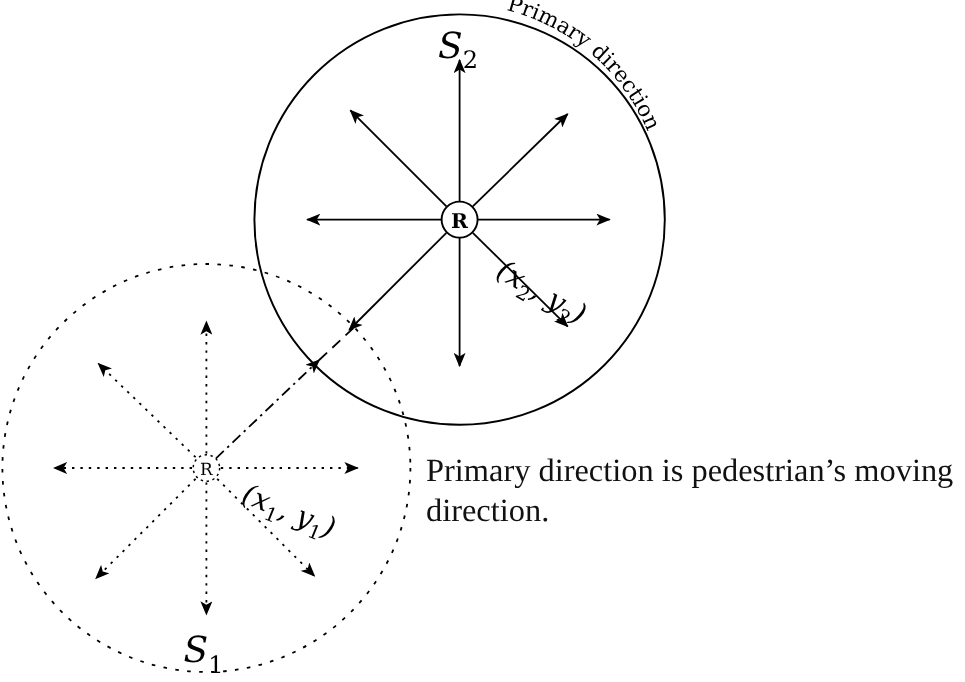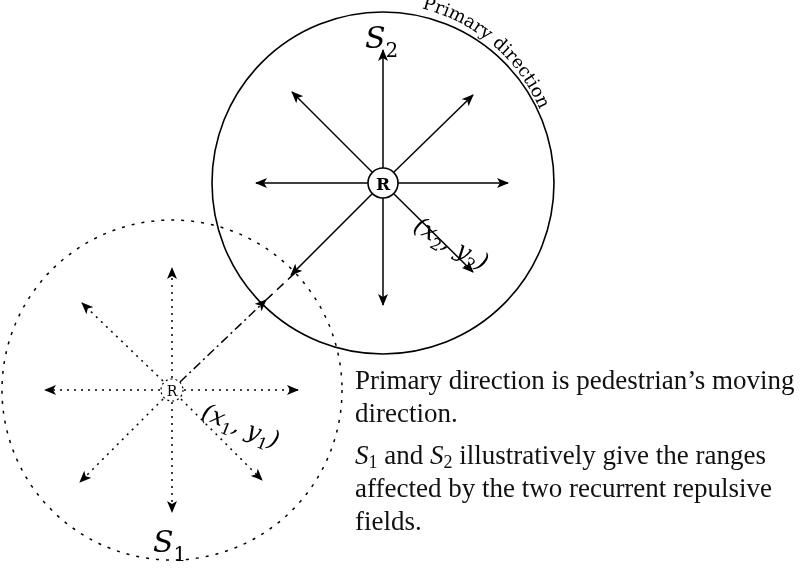--- a/index.html
+++ b/index.html
@@ -1,20 +1,20 @@
 <!DOCTYPE html>
 <html><head>
 <meta charset="utf-8">
 <style>
   html, body { margin: 0; padding: 0; background: #ffffff; }
   #canvas { position: relative; width: 804px; height: 568px; overflow: hidden; background: #fff; }
   svg { position: absolute; left: 0; top: 0; }
   .serif { font-family: "DejaVu Serif", "Liberation Serif", serif; }
   .caption {
-    position: absolute; left: 355px; top: 364px; width: 450px;
+    position: absolute; left: 355px; top: 376px; width: 450px;
     font-family: "Liberation Serif", "DejaVu Serif", serif;
     font-size: 27px; line-height: 33px; color: #111;
   }
   .caption p { margin: 0 0 9px 0; }
   .caption i { font-style: italic; }
   .caption sub { font-size: 18px; vertical-align: -4px; line-height: 0; }
 </style>
 </head>
 <body>
 
@@ -72,15 +72,14 @@
         <tspan>S</tspan><tspan font-size="20" font-style="normal" dy="9">1</tspan>
       </text>
       <g transform="translate(200,418) rotate(22)">
         <text x="0" y="0" class="serif" font-size="24" font-style="italic">(<tspan>x</tspan><tspan font-size="16" font-style="normal" dy="6">1</tspan><tspan dy="-6">, </tspan><tspan>y</tspan><tspan font-size="16" font-style="normal" dy="6">1</tspan><tspan dy="-6">)</tspan></text>
       </g>
     </g>
   </svg>
 
   <div class="caption">
     <p>Primary direction is pedestrian’s moving direction.</p>
-    <p><i>S</i><sub>1</sub><span> and </span><i>S</i><sub>2</sub><span> illustratively give the ranges affected by the two recurrent repulsive fields.</span></p>
   </div>
 </div>
 
 </body></html>

